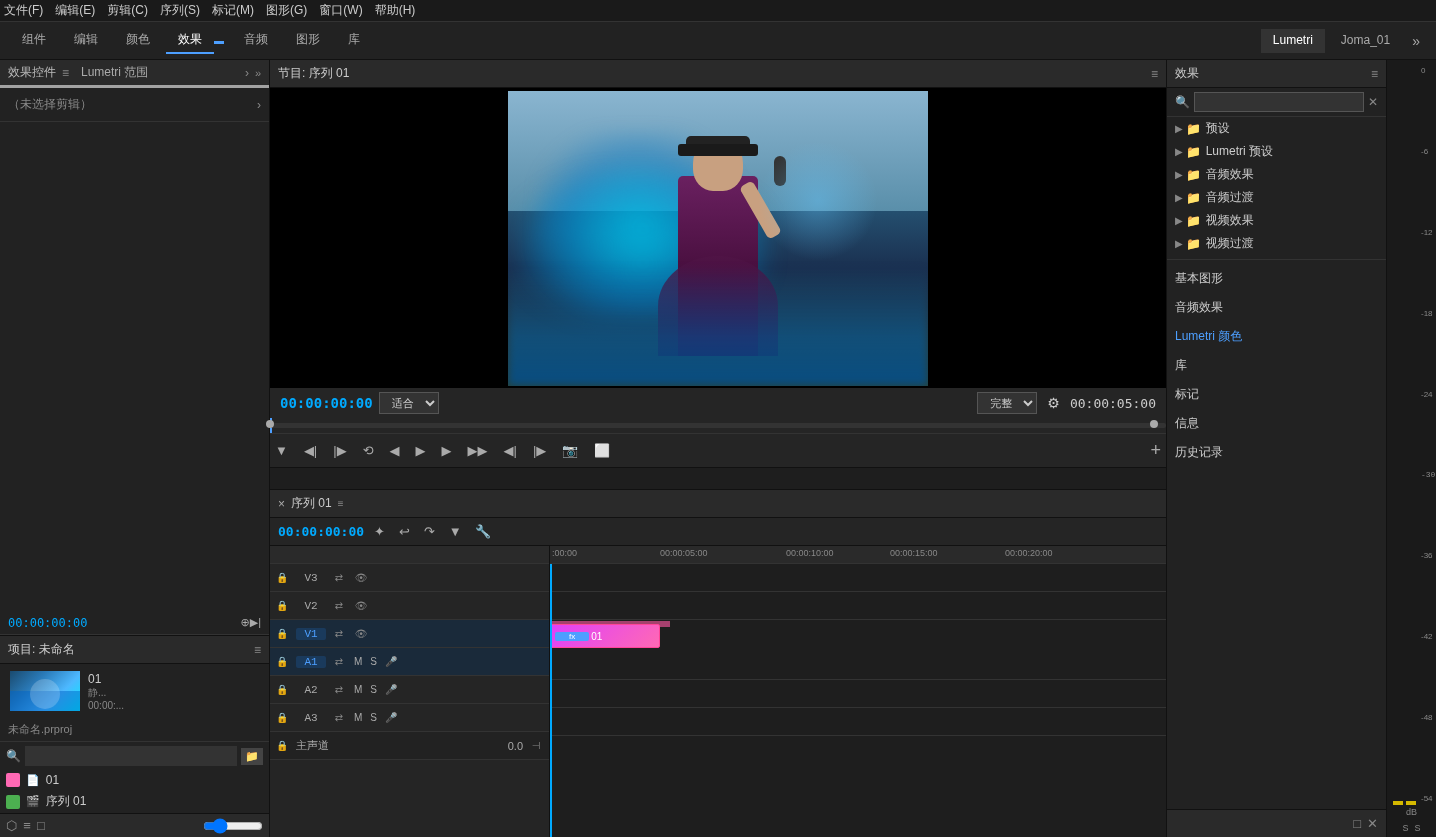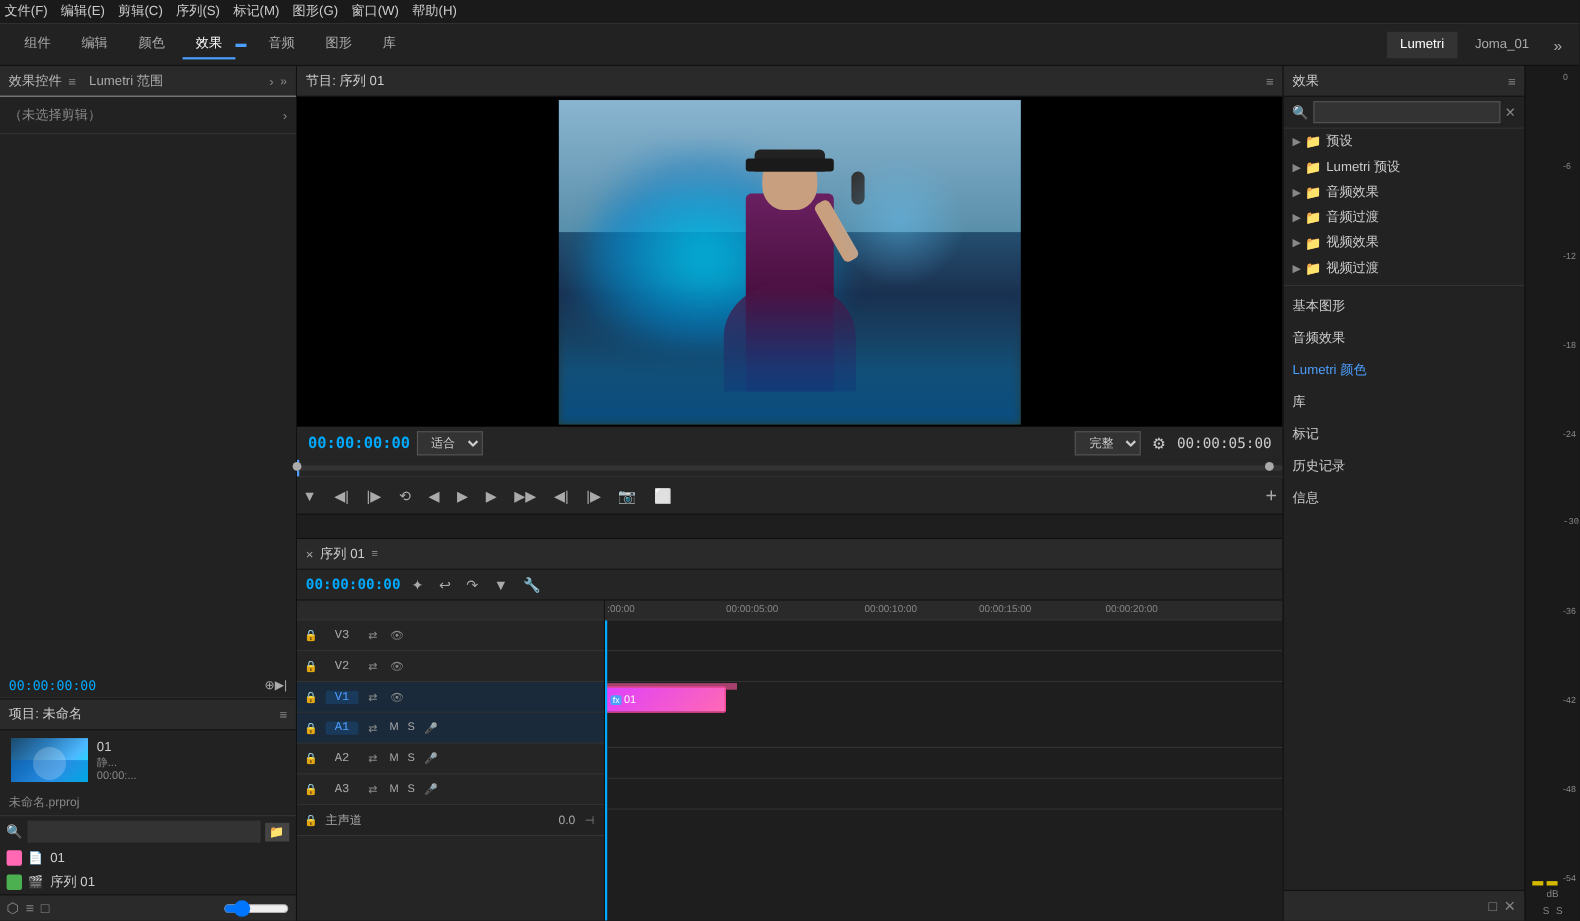--- a/index.html
+++ b/index.html
@@ -17,21 +17,21 @@
     .ws-more { color: #aaa; font-size: 14px; cursor: pointer; padding: 0 6px; }
     .ws-tab.project-tab { color: #aaa; }
 
     
     #main { display: flex; height: calc(837px - 22px - 38px); }
 
     
     #left-panel { width: 270px; background: #222; display: flex; flex-direction: column; border-right: 1px solid #111; }
 
     
-    .panel-header { display: flex; align-items: center; height: 28px; background: #2a2a2a; border-bottom: 1px solid #a3a3a3; padding: 0 8px; gap: 6px; font-size: 12px; color: #bbb; }
+    .panel-header { display: flex; align-items: center; height: 28px; background: #2a2a2a; border-bottom: 3px solid #a3a3a3; padding: 0 8px; gap: 6px; font-size: 12px; color: #bbb; }
     .panel-header .panel-icon { color: #888; cursor: pointer; }
 
     
     #effect-control { flex: 1; background: #222; position: relative; }
     .no-clip-selected { padding: 8px; color: #888; font-size: 12px; display: flex; align-items: center; justify-content: space-between; border-bottom: 1px solid #333; }
 
     
     #project-panel { background: #222; border-top: 1px solid #111; }
     .project-header { display: flex; align-items: center; height: 28px; background: #2a2a2a; border-bottom: 1px solid #111; padding: 0 8px; gap: 6px; }
     .project-content { padding: 4px; }
@@ -108,21 +108,21 @@
     .effects-section { padding: 6px 8px; font-size: 12px; color: #ccc; cursor: pointer; }
     .effects-section.blue { color: #4d9fff; }
     .effects-footer { display: flex; align-items: center; height: 28px; background: #2a2a2a; border-top: 1px solid #111; padding: 0 8px; gap: 6px; justify-content: flex-end; }
     .effects-foot-btn { background: none; border: none; color: #888; cursor: pointer; font-size: 13px; }
 
     
     #vu-meter { width: 50px; background: #1a1a1a; border-left: 1px solid #111; display: flex; flex-direction: column; padding: 4px 6px; }
     .vu-bar-container { flex: 1; display: flex; gap: 3px; align-items: flex-end; position: relative; }
     .vu-footer { display: flex; gap: 6px; justify-content: center; padding-top: 4px; }
 
-    .fx-badge { background: #4d9fff; color: #fff; font-size: 8px; border-radius: 2px; padding: 0 2px; margin-right: 2px; }
+    .fx-badge { background: #4d9fff; color: #fff; font-size: 8px; border-radius: 2px; padding: 0 14px; margin-right: 2px; }
 
     
     ::-webkit-scrollbar { width: 6px; height: 6px; }
     ::-webkit-scrollbar-track { background: #222; }
     ::-webkit-scrollbar-thumb { background: #555; border-radius: 3px; }
   </style>
 </head>
 <body>
 
 <div id="menubar">
@@ -454,22 +454,22 @@
         <span class="effect-group-label">视频过渡</span>
       </div>
 
       <hr class="effects-divider">
 
       <div class="effects-section">基本图形</div>
       <div class="effects-section">音频效果</div>
       <div class="effects-section blue">Lumetri 颜色</div>
       <div class="effects-section">库</div>
       <div class="effects-section">标记</div>
+      <div class="effects-section">信息</div>
       <div class="effects-section">历史记录</div>
-      <div class="effects-section">信息</div>
     </div>
     <div class="effects-footer">
       <button class="effects-foot-btn">□</button>
       <button class="effects-foot-btn">✕</button>
     </div>
   </div>
 
   <div id="vu-meter">
     <div class="vu-bar-container">
 

